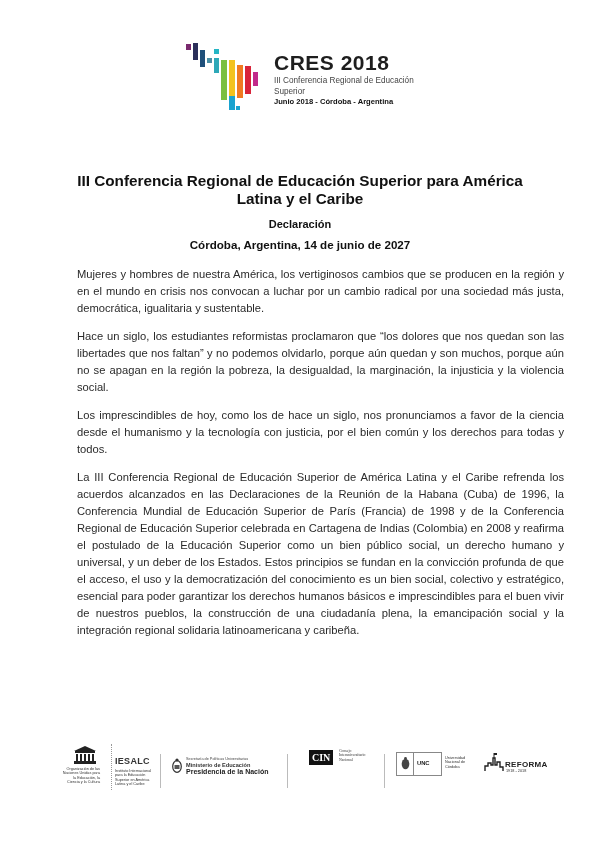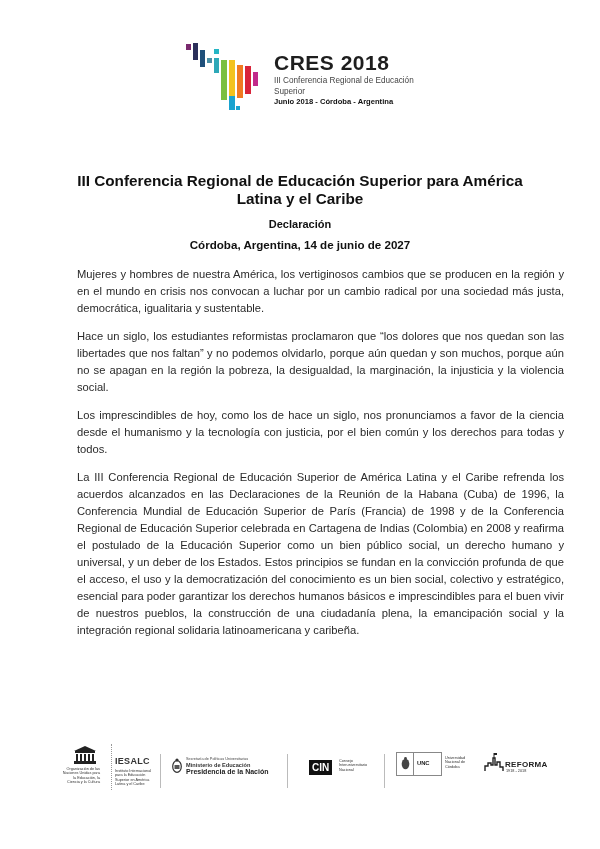--- a/index.html
+++ b/index.html
@@ -94,21 +94,21 @@
     </svg>
     <div style="position:absolute;left:14px;top:0;width:110px;">
       <div style="font-size:3.8px;color:#444;line-height:5px;">Secretaría de Políticas Universitarias</div>
       <div style="font-size:5.6px;font-weight:bold;color:#333;line-height:6px;">Ministerio de Educación</div>
       <div style="font-size:7px;font-weight:bold;color:#222;line-height:8px;">Presidencia de la Nación</div>
     </div>
   </div>
 
   <div class="vsep" style="left:287px;"></div>
 
-  <div class="f-item" style="left:309px;top:17px;width:60px;">
+  <div class="f-item" style="left:309px;top:7px;width:60px;font-family:Liberation Serif, serif;">
     <div style="display:inline-block;background:#111;color:#fff;font-weight:bold;font-size:10px;padding:2px 3px;line-height:11px;">CIN</div>
     <div class="tiny" style="position:absolute;left:30px;top:2px;width:26px;">Consejo Interuniversitario Nacional</div>
   </div>
 
   <div class="vsep" style="left:384px;"></div>
 
   <div class="f-item" style="left:396px;top:12px;width:80px;">
     <div style="position:absolute;left:0;top:0;width:44px;height:22px;border:1px solid #888;">
       <svg width="9" height="13" viewBox="0 0 9 13" style="position:absolute;left:4px;top:4px;">
         <ellipse cx="4.5" cy="7" rx="3.8" ry="5.2" fill="#444"></ellipse>

